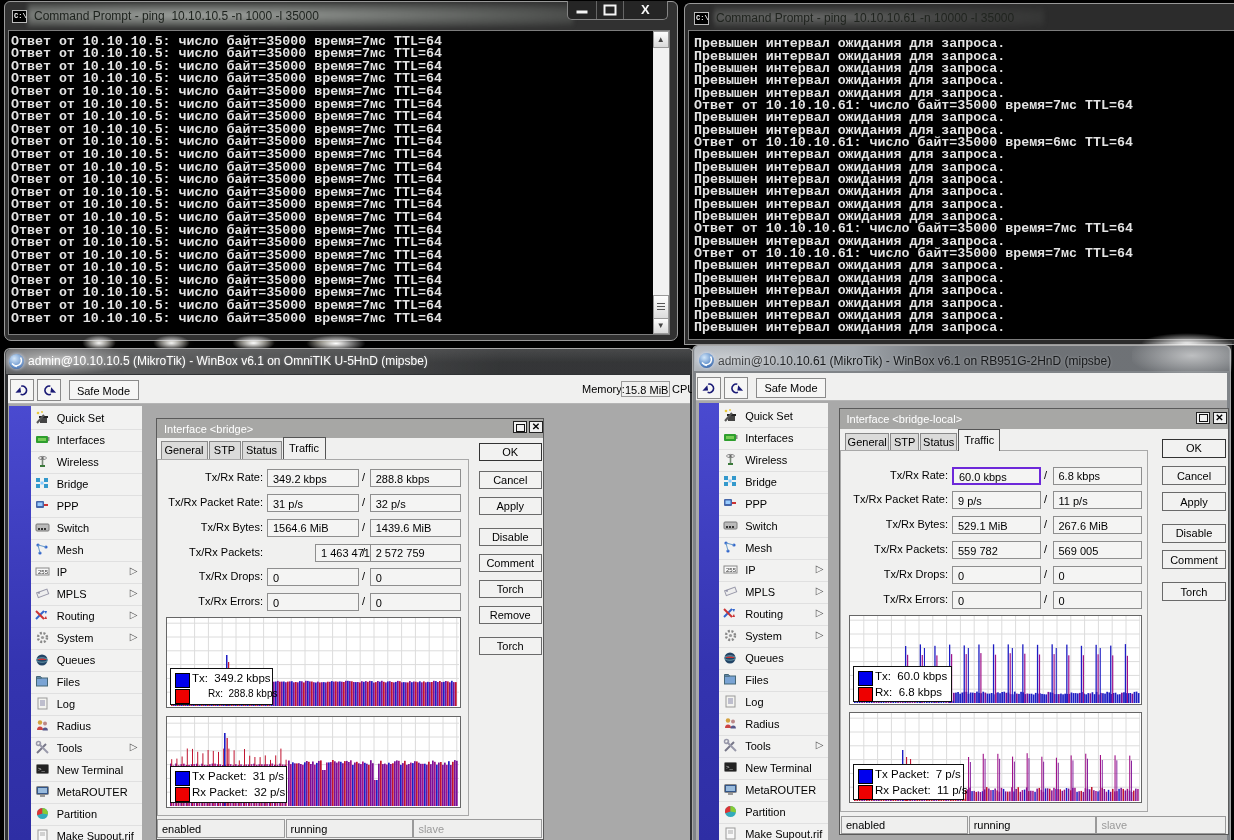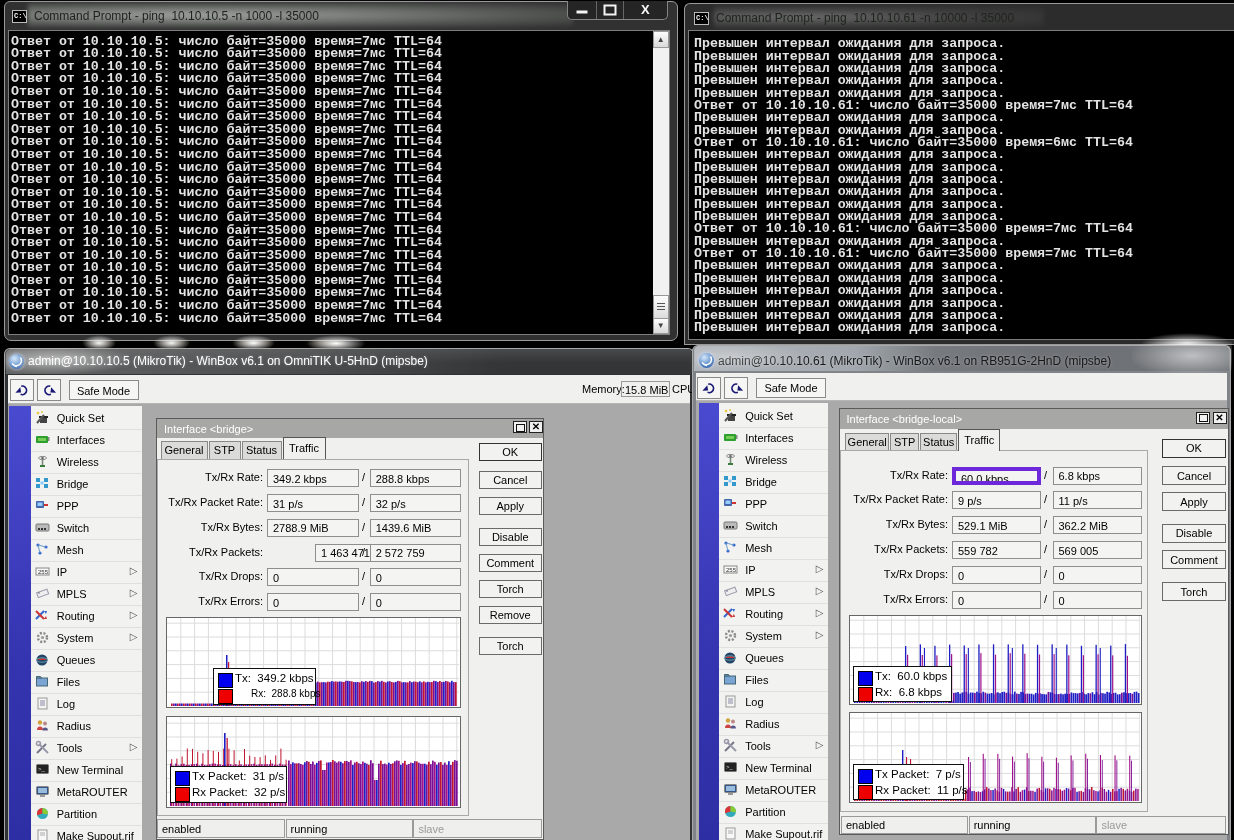--- a/index.html
+++ b/index.html
@@ -265,21 +265,21 @@
 <div style="position:absolute;left:157px;top:458.5px;width:312px;height:357px;border:1px solid #a8a8a8;box-sizing:border-box;"></div>
 <div style="position:absolute;left:83px;top:471.2px;width:180px;text-align:right;font-size:11px;color:#000;white-space:nowrap;">Tx/Rx Rate:</div>
 <div style="position:absolute;left:267px;top:469.2px;width:92px;height:18px;background:#f4f4f3;border:1px solid #8e8e8e;box-sizing:border-box;font-size:11px;color:#000;padding:2.5px 0 0 5px;white-space:nowrap;overflow:hidden;">349.2 kbps</div>
 <div style="position:absolute;left:369.7px;top:469.2px;width:91px;height:18px;background:#f4f4f3;border:1px solid #8e8e8e;box-sizing:border-box;font-size:11px;color:#000;padding:2.5px 0 0 5px;white-space:nowrap;overflow:hidden;">288.8 kbps</div>
 <div style="position:absolute;left:362px;top:471.2px;font-size:11px;color:#000;">/</div>
 <div style="position:absolute;left:83px;top:496px;width:180px;text-align:right;font-size:11px;color:#000;white-space:nowrap;">Tx/Rx Packet Rate:</div>
 <div style="position:absolute;left:267px;top:494px;width:92px;height:18px;background:#f4f4f3;border:1px solid #8e8e8e;box-sizing:border-box;font-size:11px;color:#000;padding:2.5px 0 0 5px;white-space:nowrap;overflow:hidden;">31 p/s</div>
 <div style="position:absolute;left:369.7px;top:494px;width:91px;height:18px;background:#f4f4f3;border:1px solid #8e8e8e;box-sizing:border-box;font-size:11px;color:#000;padding:2.5px 0 0 5px;white-space:nowrap;overflow:hidden;">32 p/s</div>
 <div style="position:absolute;left:362px;top:496px;font-size:11px;color:#000;">/</div>
 <div style="position:absolute;left:83px;top:520.8px;width:180px;text-align:right;font-size:11px;color:#000;white-space:nowrap;">Tx/Rx Bytes:</div>
-<div style="position:absolute;left:267px;top:518.8px;width:92px;height:18px;background:#f4f4f3;border:1px solid #8e8e8e;box-sizing:border-box;font-size:11px;color:#000;padding:2.5px 0 0 5px;white-space:nowrap;overflow:hidden;">2788.9 MiB</div>
+<div style="position:absolute;left:267px;top:518.8px;width:92px;height:18px;background:#f4f4f3;border:1px solid #8e8e8e;box-sizing:border-box;font-size:11px;color:#000;padding:2.5px 0 0 5px;white-space:nowrap;overflow:hidden;">1564.6 MiB</div>
 <div style="position:absolute;left:369.7px;top:518.8px;width:91px;height:18px;background:#f4f4f3;border:1px solid #8e8e8e;box-sizing:border-box;font-size:11px;color:#000;padding:2.5px 0 0 5px;white-space:nowrap;overflow:hidden;">1439.6 MiB</div>
 <div style="position:absolute;left:362px;top:520.8px;font-size:11px;color:#000;">/</div>
 <div style="position:absolute;left:83px;top:545.6px;width:180px;text-align:right;font-size:11px;color:#000;white-space:nowrap;">Tx/Rx Packets:</div>
 <div style="position:absolute;left:267px;top:543.6px;width:92px;height:18px;background:#f4f4f3;border:1px solid #8e8e8e;box-sizing:border-box;font-size:11px;color:#000;padding:2.5px 0 0 5px;white-space:nowrap;overflow:hidden;margin-left:48px;">1 463 471</div>
 <div style="position:absolute;left:369.7px;top:543.6px;width:91px;height:18px;background:#f4f4f3;border:1px solid #8e8e8e;box-sizing:border-box;font-size:11px;color:#000;padding:2.5px 0 0 5px;white-space:nowrap;overflow:hidden;">2 572 759</div>
 <div style="position:absolute;left:362px;top:545.6px;font-size:11px;color:#000;">/</div>
 <div style="position:absolute;left:83px;top:570.4px;width:180px;text-align:right;font-size:11px;color:#000;white-space:nowrap;">Tx/Rx Drops:</div>
 <div style="position:absolute;left:267px;top:568.4px;width:92px;height:18px;background:#f4f4f3;border:1px solid #8e8e8e;box-sizing:border-box;font-size:11px;color:#000;padding:2.5px 0 0 5px;white-space:nowrap;overflow:hidden;">0</div>
 <div style="position:absolute;left:369.7px;top:568.4px;width:91px;height:18px;background:#f4f4f3;border:1px solid #8e8e8e;box-sizing:border-box;font-size:11px;color:#000;padding:2.5px 0 0 5px;white-space:nowrap;overflow:hidden;">0</div>
 <div style="position:absolute;left:362px;top:570.4px;font-size:11px;color:#000;">/</div>
@@ -456,21 +456,21 @@
       <rect x="94" y="85.5" width="1.7" height="2.5" fill="#c01430"></rect>
       <rect x="96" y="85.5" width="1.7" height="2.5" fill="#7c0e96"></rect>
       <rect x="98" y="85.5" width="1.7" height="2.5" fill="#1e1ec4"></rect>
       <rect x="100" y="85.5" width="1.7" height="2.5" fill="#c01430"></rect>
       <rect x="102" y="85.5" width="1.7" height="2.5" fill="#7c0e96"></rect>
       <rect x="104" y="85.5" width="1.7" height="2.5" fill="#1e1ec4"></rect>
       <rect x="59" y="37" width="1.5" height="51" fill="#1e1ec4"></rect>
       <rect x="61" y="44" width="1.2" height="44" fill="#c01430"></rect>
     </svg>
   </div>
-<div style="position:absolute;left:170px;top:668px;width:103px;height:36.5px;background:#fff;border:1px solid #111;box-sizing:border-box;z-index:5;margin-left:43px;">
+<div style="position:absolute;left:170px;top:668px;width:103px;height:36.5px;background:#fff;border:1px solid #111;box-sizing:border-box;z-index:5;">
     <div style="position:absolute;left:4px;top:4px;width:13px;height:13px;background:#0000ee;border:1px solid #000;"></div>
     <div style="position:absolute;left:21px;top:3px;font-size:11.5px;white-space:pre;">Tx:  349.2 kbps</div>
     <div style="position:absolute;left:4px;top:20px;width:13px;height:13px;background:#ee0000;border:1px solid #000;"></div>
     <div style="position:absolute;left:37px;top:19px;font-size:10px;white-space:pre;">Rx:  288.8 kbps</div>
   </div>
 <div style="position:absolute;left:165.5px;top:716px;width:295px;height:92px;background:#fff;border:1.5px solid #666;box-sizing:border-box;">
     <svg width="292" height="89" viewBox="0 0 292 89" style="position:absolute;left:0;top:0">
       <line x1="13.8" y1="0" x2="13.8" y2="89" stroke="#dcdcdc" stroke-width="1"></line>
       <line x1="27.6" y1="0" x2="27.6" y2="89" stroke="#dcdcdc" stroke-width="1"></line>
       <line x1="41.4" y1="0" x2="41.4" y2="89" stroke="#dcdcdc" stroke-width="1"></line>
@@ -880,30 +880,30 @@
 <div style="position:absolute;left:1196px;top:411.9px;width:14px;height:12px;background:#f0f0f0;border:1px solid #222;box-sizing:border-box;">
     <div style="position:absolute;left:2px;top:1.5px;width:7px;height:6px;border:1.4px solid #111;"></div>
   </div>
 <div style="position:absolute;left:1212.5px;top:411.9px;width:14px;height:12px;background:#f0f0f0;border:1px solid #222;box-sizing:border-box;font-size:10px;font-weight:bold;text-align:center;line-height:9px;">✕</div>
 <div style="position:absolute;left:845.2px;top:432.9px;width:44px;height:18.2px;background:#dbdbda;border:1px solid #888;border-bottom:none;box-sizing:border-box;font-size:11px;text-align:center;padding-top:2px;">General</div>
 <div style="position:absolute;left:890.2px;top:432.9px;width:29px;height:18.2px;background:#dbdbda;border:1px solid #888;border-bottom:none;box-sizing:border-box;font-size:11px;text-align:center;padding-top:2px;">STP</div>
 <div style="position:absolute;left:920.2px;top:432.9px;width:37px;height:18.2px;background:#dbdbda;border:1px solid #888;border-bottom:none;box-sizing:border-box;font-size:11px;text-align:center;padding-top:2px;">Status</div>
 <div style="position:absolute;left:958.2px;top:428.9px;width:42px;height:22px;background:#f0f0ef;border:1px solid #555;border-bottom:none;box-sizing:border-box;font-size:11px;text-align:center;padding-top:4px;z-index:3;">Traffic</div>
 <div style="position:absolute;left:839.5px;top:450.3px;width:308.5px;height:362px;border:1px solid #a8a8a8;box-sizing:border-box;"></div>
 <div style="position:absolute;left:768px;top:468.5px;width:180px;text-align:right;font-size:11px;color:#000;white-space:nowrap;">Tx/Rx Rate:</div>
-<div style="position:absolute;left:952px;top:466.5px;width:89px;height:18px;background:#f4f4f3;border:4px solid #6d28d9;box-sizing:border-box;font-size:11px;color:#000;padding:2.5px 0 0 5px;white-space:nowrap;overflow:hidden;">60.0 kbps</div>
+<div style="position:absolute;left:952px;top:466.5px;width:89px;height:18px;background:#f4f4f3;border:2px solid #6d28d9;box-sizing:border-box;font-size:11px;color:#000;padding:2.5px 0 0 5px;white-space:nowrap;overflow:hidden;">60.0 kbps</div>
 <div style="position:absolute;left:1052.5px;top:466.5px;width:89.5px;height:18px;background:#f4f4f3;border:1px solid #8e8e8e;box-sizing:border-box;font-size:11px;color:#000;padding:2.5px 0 0 5px;white-space:nowrap;overflow:hidden;">6.8 kbps</div>
 <div style="position:absolute;left:1044px;top:468.5px;font-size:11px;color:#000;">/</div>
 <div style="position:absolute;left:768px;top:493.4px;width:180px;text-align:right;font-size:11px;color:#000;white-space:nowrap;">Tx/Rx Packet Rate:</div>
 <div style="position:absolute;left:952px;top:491.4px;width:89px;height:18px;background:#f4f4f3;border:1px solid #8e8e8e;box-sizing:border-box;font-size:11px;color:#000;padding:2.5px 0 0 5px;white-space:nowrap;overflow:hidden;">9 p/s</div>
 <div style="position:absolute;left:1052.5px;top:491.4px;width:89.5px;height:18px;background:#f4f4f3;border:1px solid #8e8e8e;box-sizing:border-box;font-size:11px;color:#000;padding:2.5px 0 0 5px;white-space:nowrap;overflow:hidden;">11 p/s</div>
 <div style="position:absolute;left:1044px;top:493.4px;font-size:11px;color:#000;">/</div>
 <div style="position:absolute;left:768px;top:518.3px;width:180px;text-align:right;font-size:11px;color:#000;white-space:nowrap;">Tx/Rx Bytes:</div>
 <div style="position:absolute;left:952px;top:516.3px;width:89px;height:18px;background:#f4f4f3;border:1px solid #8e8e8e;box-sizing:border-box;font-size:11px;color:#000;padding:2.5px 0 0 5px;white-space:nowrap;overflow:hidden;">529.1 MiB</div>
-<div style="position:absolute;left:1052.5px;top:516.3px;width:89.5px;height:18px;background:#f4f4f3;border:1px solid #8e8e8e;box-sizing:border-box;font-size:11px;color:#000;padding:2.5px 0 0 5px;white-space:nowrap;overflow:hidden;">362.2 MiB</div>
+<div style="position:absolute;left:1052.5px;top:516.3px;width:89.5px;height:18px;background:#f4f4f3;border:1px solid #8e8e8e;box-sizing:border-box;font-size:11px;color:#000;padding:2.5px 0 0 5px;white-space:nowrap;overflow:hidden;">267.6 MiB</div>
 <div style="position:absolute;left:1044px;top:518.3px;font-size:11px;color:#000;">/</div>
 <div style="position:absolute;left:768px;top:543.2px;width:180px;text-align:right;font-size:11px;color:#000;white-space:nowrap;">Tx/Rx Packets:</div>
 <div style="position:absolute;left:952px;top:541.2px;width:89px;height:18px;background:#f4f4f3;border:1px solid #8e8e8e;box-sizing:border-box;font-size:11px;color:#000;padding:2.5px 0 0 5px;white-space:nowrap;overflow:hidden;">559 782</div>
 <div style="position:absolute;left:1052.5px;top:541.2px;width:89.5px;height:18px;background:#f4f4f3;border:1px solid #8e8e8e;box-sizing:border-box;font-size:11px;color:#000;padding:2.5px 0 0 5px;white-space:nowrap;overflow:hidden;">569 005</div>
 <div style="position:absolute;left:1044px;top:543.2px;font-size:11px;color:#000;">/</div>
 <div style="position:absolute;left:768px;top:568.1px;width:180px;text-align:right;font-size:11px;color:#000;white-space:nowrap;">Tx/Rx Drops:</div>
 <div style="position:absolute;left:952px;top:566.1px;width:89px;height:18px;background:#f4f4f3;border:1px solid #8e8e8e;box-sizing:border-box;font-size:11px;color:#000;padding:2.5px 0 0 5px;white-space:nowrap;overflow:hidden;">0</div>
 <div style="position:absolute;left:1052.5px;top:566.1px;width:89.5px;height:18px;background:#f4f4f3;border:1px solid #8e8e8e;box-sizing:border-box;font-size:11px;color:#000;padding:2.5px 0 0 5px;white-space:nowrap;overflow:hidden;">0</div>
 <div style="position:absolute;left:1044px;top:568.1px;font-size:11px;color:#000;">/</div>
 <div style="position:absolute;left:768px;top:593px;width:180px;text-align:right;font-size:11px;color:#000;white-space:nowrap;">Tx/Rx Errors:</div>

